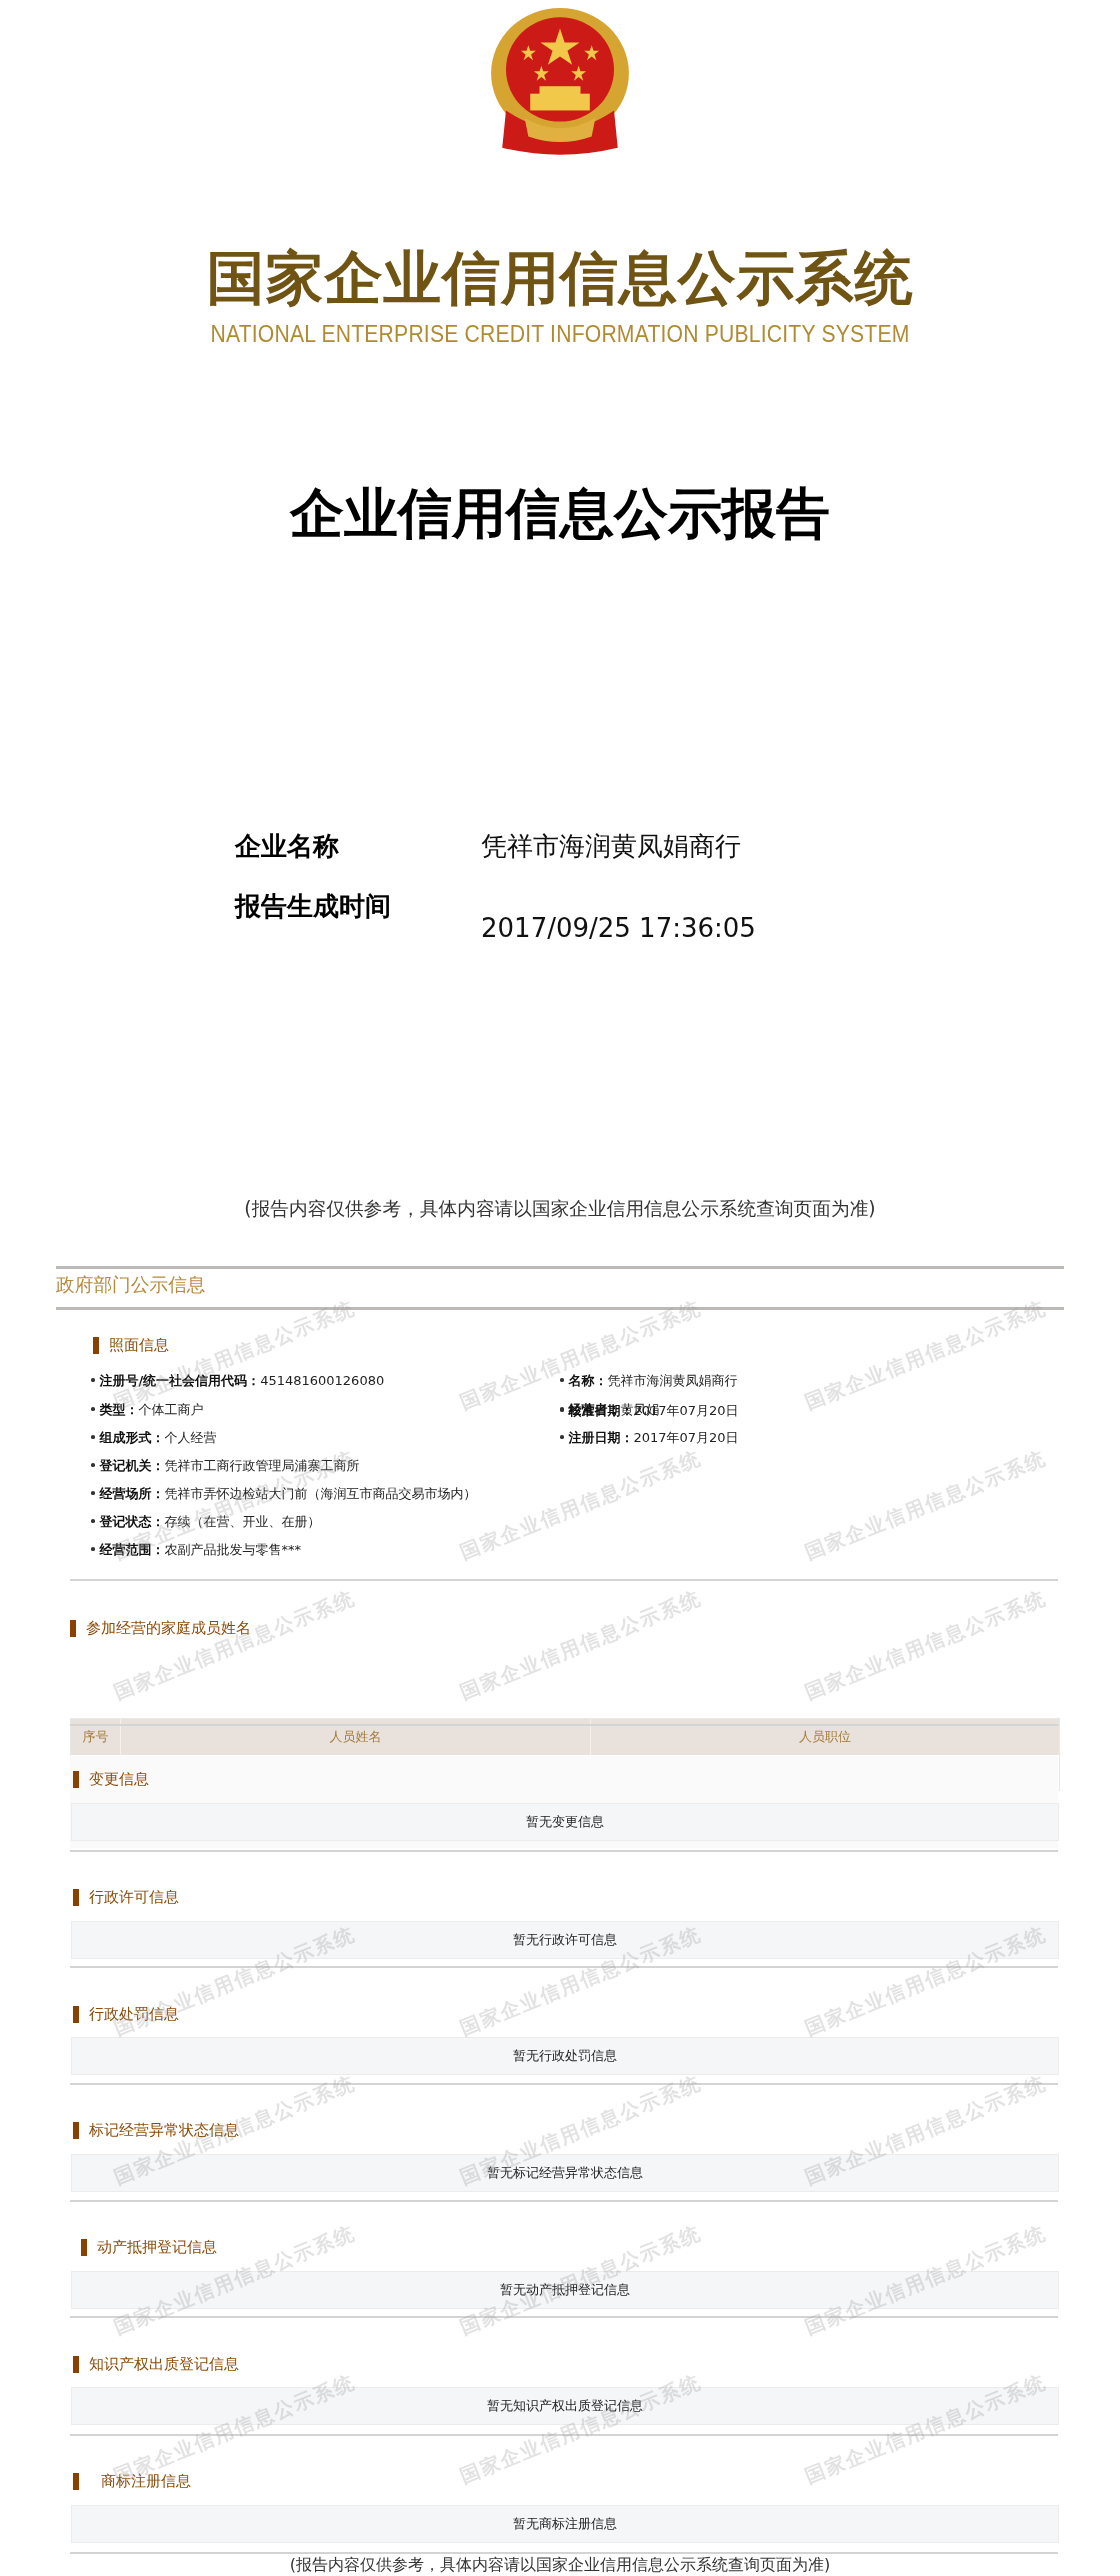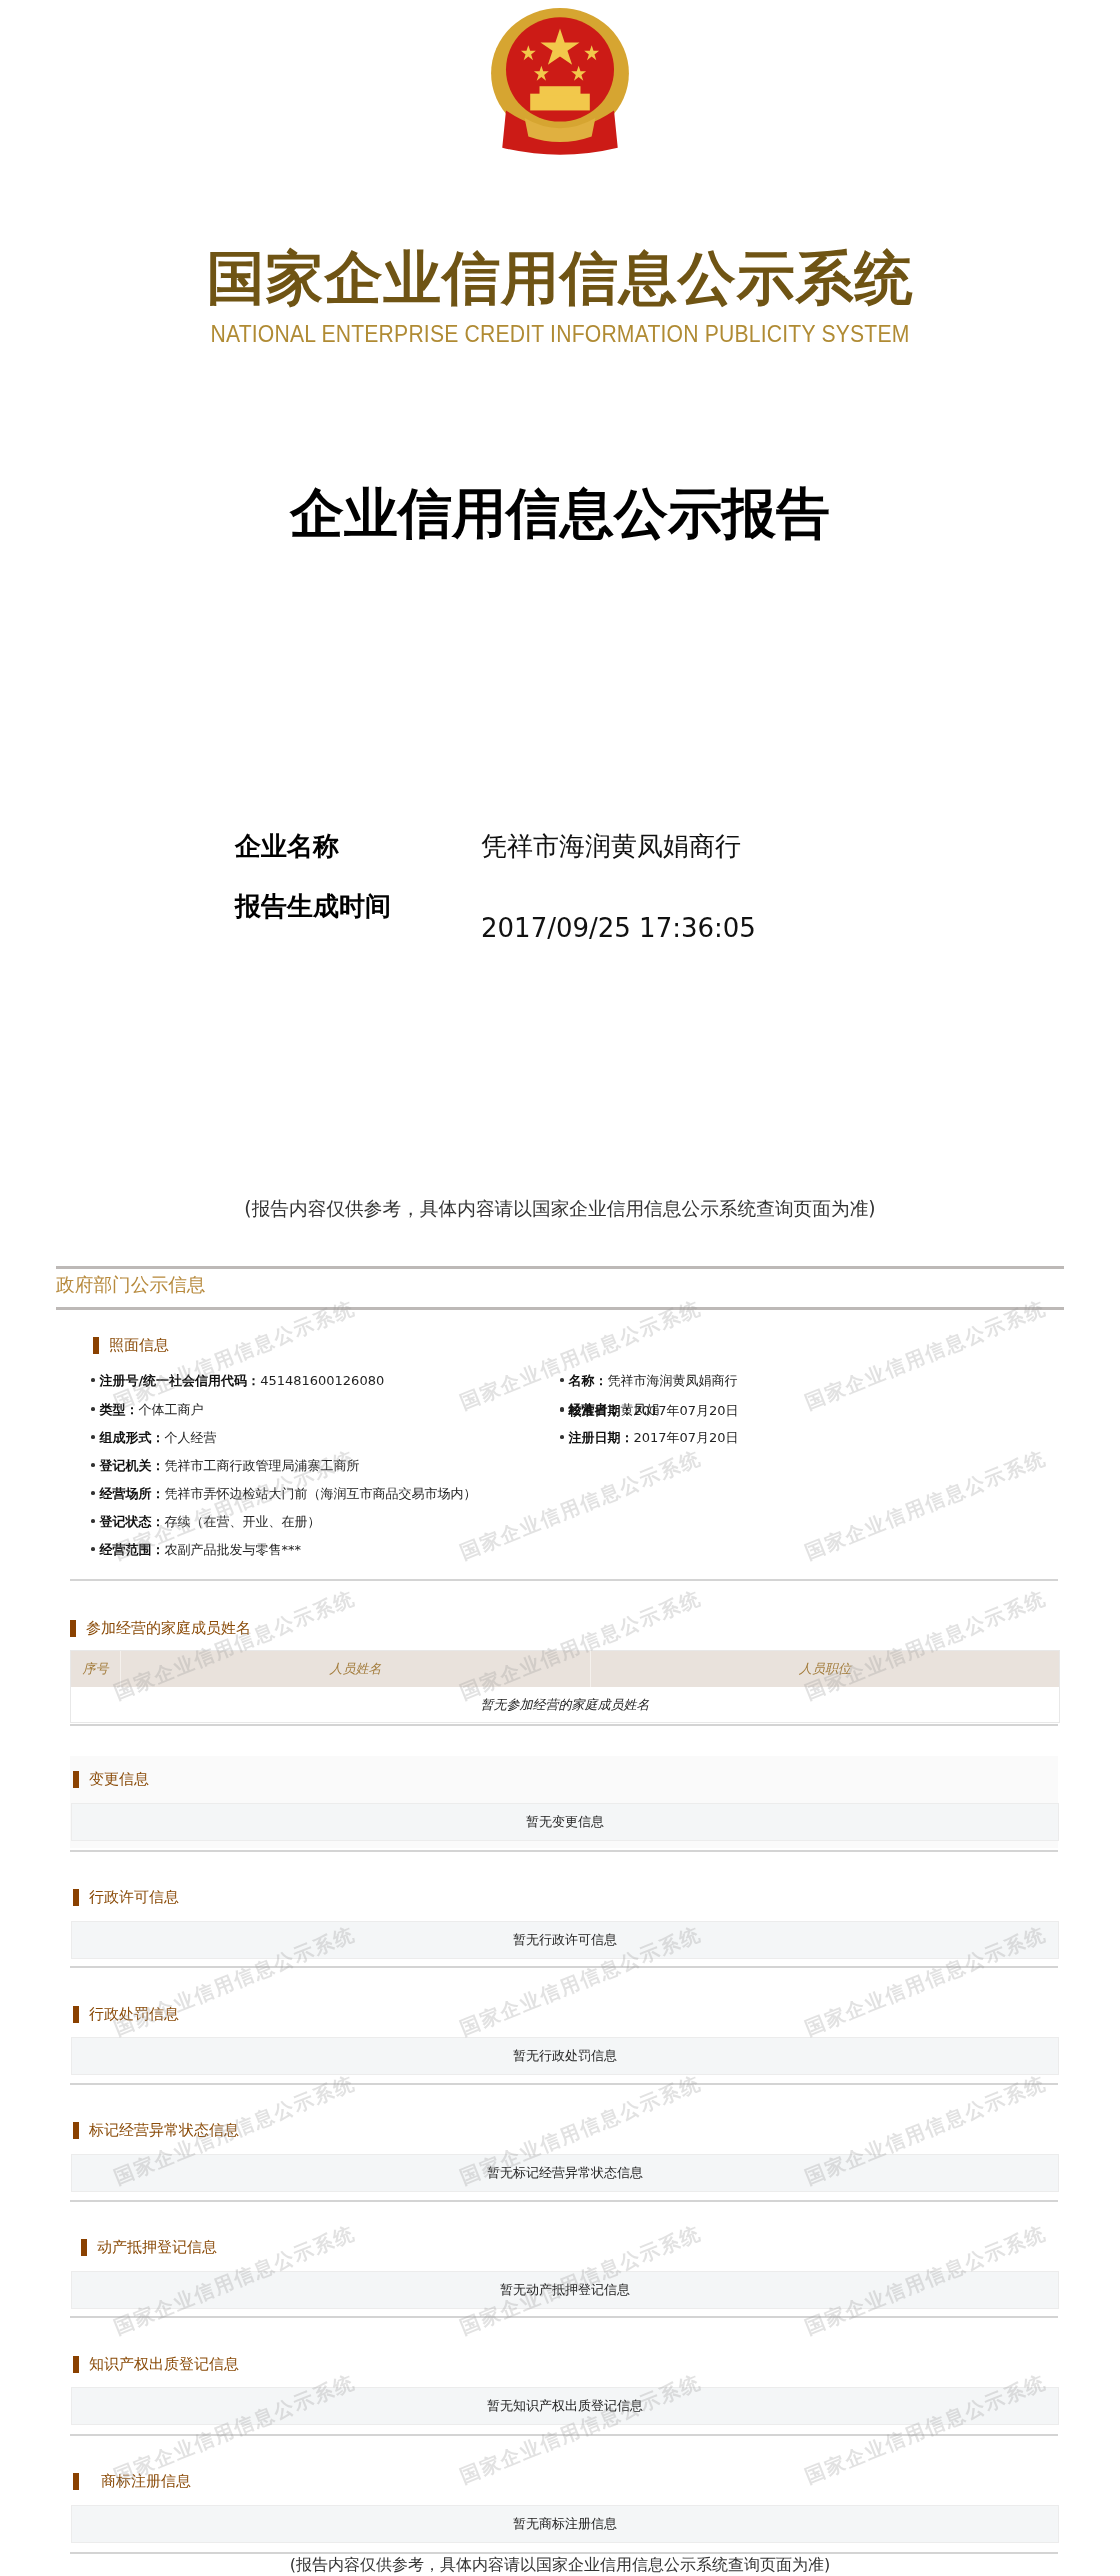--- a/index.html
+++ b/index.html
@@ -119,21 +119,21 @@
 <div class="abs field" style="left:560px; top:1401px;"><span class="dot"></span><span class="k">经营者：</span><span>黄凤娟</span></div>
 <div class="abs field" style="left:560px; top:1429px;"><span class="dot"></span><span class="k">注册日期：</span><span>2017年07月20日</span></div>
 <div class="abs field" style="left:560px; top:1402px;"><span class="dot"></span><span class="k">核准日期：</span><span>2017年07月20日</span></div>
 
 <div class="abs rule-thin" style="top:1579px;"></div>
 
 <div class="abs sec-title" style="left:70px; top:1619px;">
   <span class="bar"></span>
   <span>参加经营的家庭成员姓名</span>
 </div>
-<div class="abs table" style="top:1650px;font-style:italic;">
+<div class="abs table" style="top:1718px;">
   <div class="thead">
     <div style="width:49px;">序号</div>
     <div style="width:469px;">人员姓名</div>
     <div style="flex:1;">人员职位</div>
   </div>
   <div class="tbody">暂无参加经营的家庭成员姓名</div>
 </div>
 <div class="abs rule-thin" style="top:1724px;"></div>
 
 <div class="abs grey-block" style="top:1756px; height:92px;"></div>

